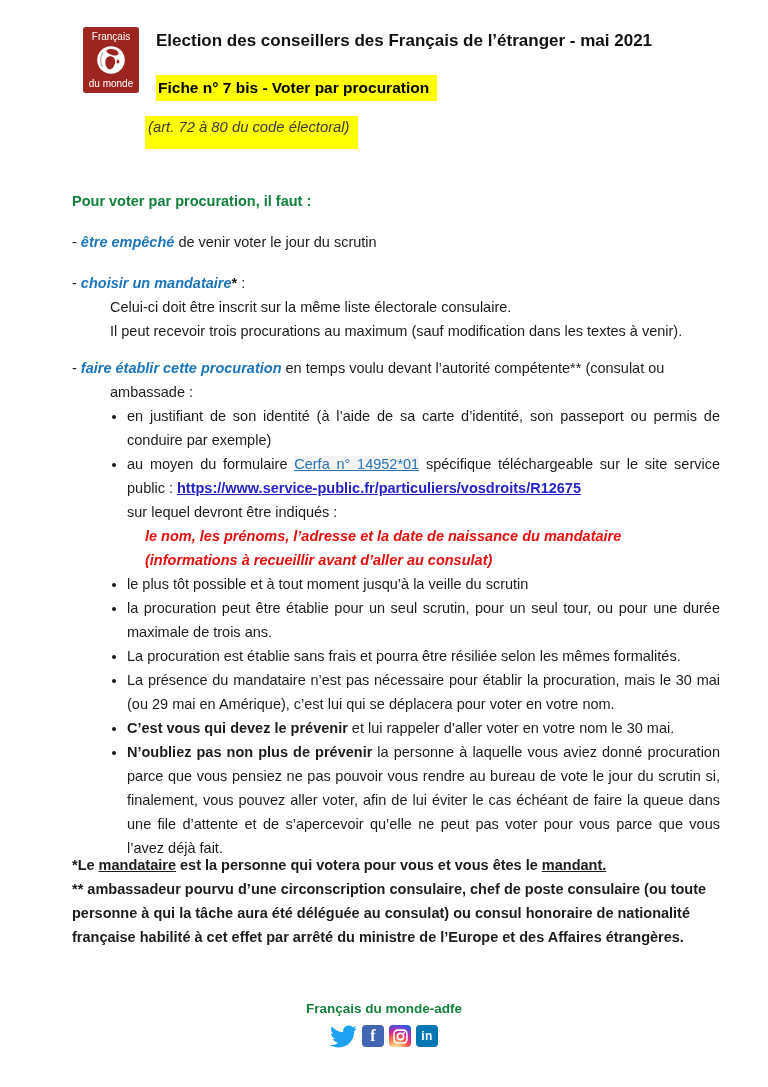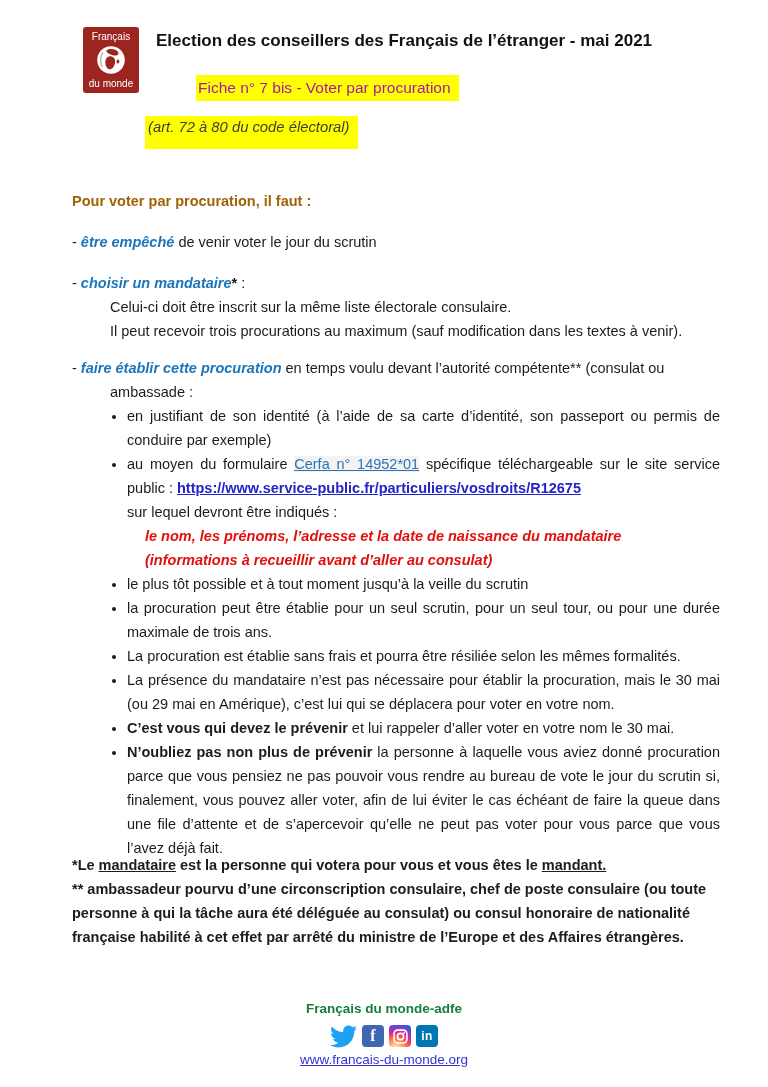--- a/index.html
+++ b/index.html
@@ -11,25 +11,25 @@
   .header{display:flex;align-items:flex-start;margin:27px 0 0 83px;}
   .logo{
     width:56px;height:66px;background:#9c261f;border-radius:3px;color:#ffffff;
     display:flex;flex-direction:column;align-items:center;justify-content:space-between;
     padding:4px 2px;box-sizing:border-box;flex:0 0 auto;
   }
   .logo-text{font-size:10px;line-height:11px;white-space:nowrap;}
   .globe{width:32px;height:32px;display:block;}
   .header-text{margin-left:17px;padding-top:2px;}
   .doc-title{font-size:17px;font-weight:bold;line-height:24px;color:#111111;}
-  .doc-subtitle{display:inline-block;margin-top:22px;background:#ffff00;font-weight:normal;font-size:15.5px;line-height:21px;padding:2px 8px 3px 2px;color:#a21caf;margin-left:40px;}
+  .doc-subtitle{display:inline-block;margin-top:22px;background:#ffff00;font-weight:bold;font-size:15.5px;line-height:21px;padding:2px 8px 3px 2px;color:#000000;}
   .art-ref{display:inline-block;margin:15px 0 0 145px;background:#ffff00;font-style:italic;font-size:14.8px;line-height:20px;color:#3d3d3d;padding:1px 8px 12px 3px;}
   
   .main{margin:0 48px 0 72px;}
-  .intro{margin:40px 0 0 0;color:#a16207;font-weight:bold;}
+  .intro{margin:40px 0 0 0;color:#15803d;font-weight:bold;}
   p{margin:0;}
   .gap17{margin-top:17px;}
   .gap14{margin-top:13px;}
   .blue-lead{color:#1b75bc;font-weight:bold;font-style:italic;}
   .star{font-weight:bold;color:#1c1c1c;}
   .sub{padding-left:38px;}
   .hang{padding-left:38px;text-indent:-38px;}
   .nowrap{white-space:nowrap;}
   ul.bullets{margin:0;padding:0 0 0 55px;list-style:disc outside;}
   ul.bullets li{text-align:justify;margin:0;}
@@ -127,16 +127,15 @@
         <svg width="15" height="15" viewBox="0 0 14 14">
             <rect x="1" y="1" width="12" height="12" rx="3.4" fill="none" stroke="#ffffff" stroke-width="1.5"></rect>
             <circle cx="7" cy="7" r="2.9" fill="none" stroke="#ffffff" stroke-width="1.5"></circle>
             <circle cx="10.5" cy="3.5" r="0.95" fill="#ffffff"></circle>
           </svg>
       </span>
       <span class="icon-box icon-linkedin">
           <span>in</span>
         </span>
     </div>
-    <div class="footer-link"><a>www.francais-du-monde.org</a></div>
   </div>
 
 </div>
 
 </body></html>

